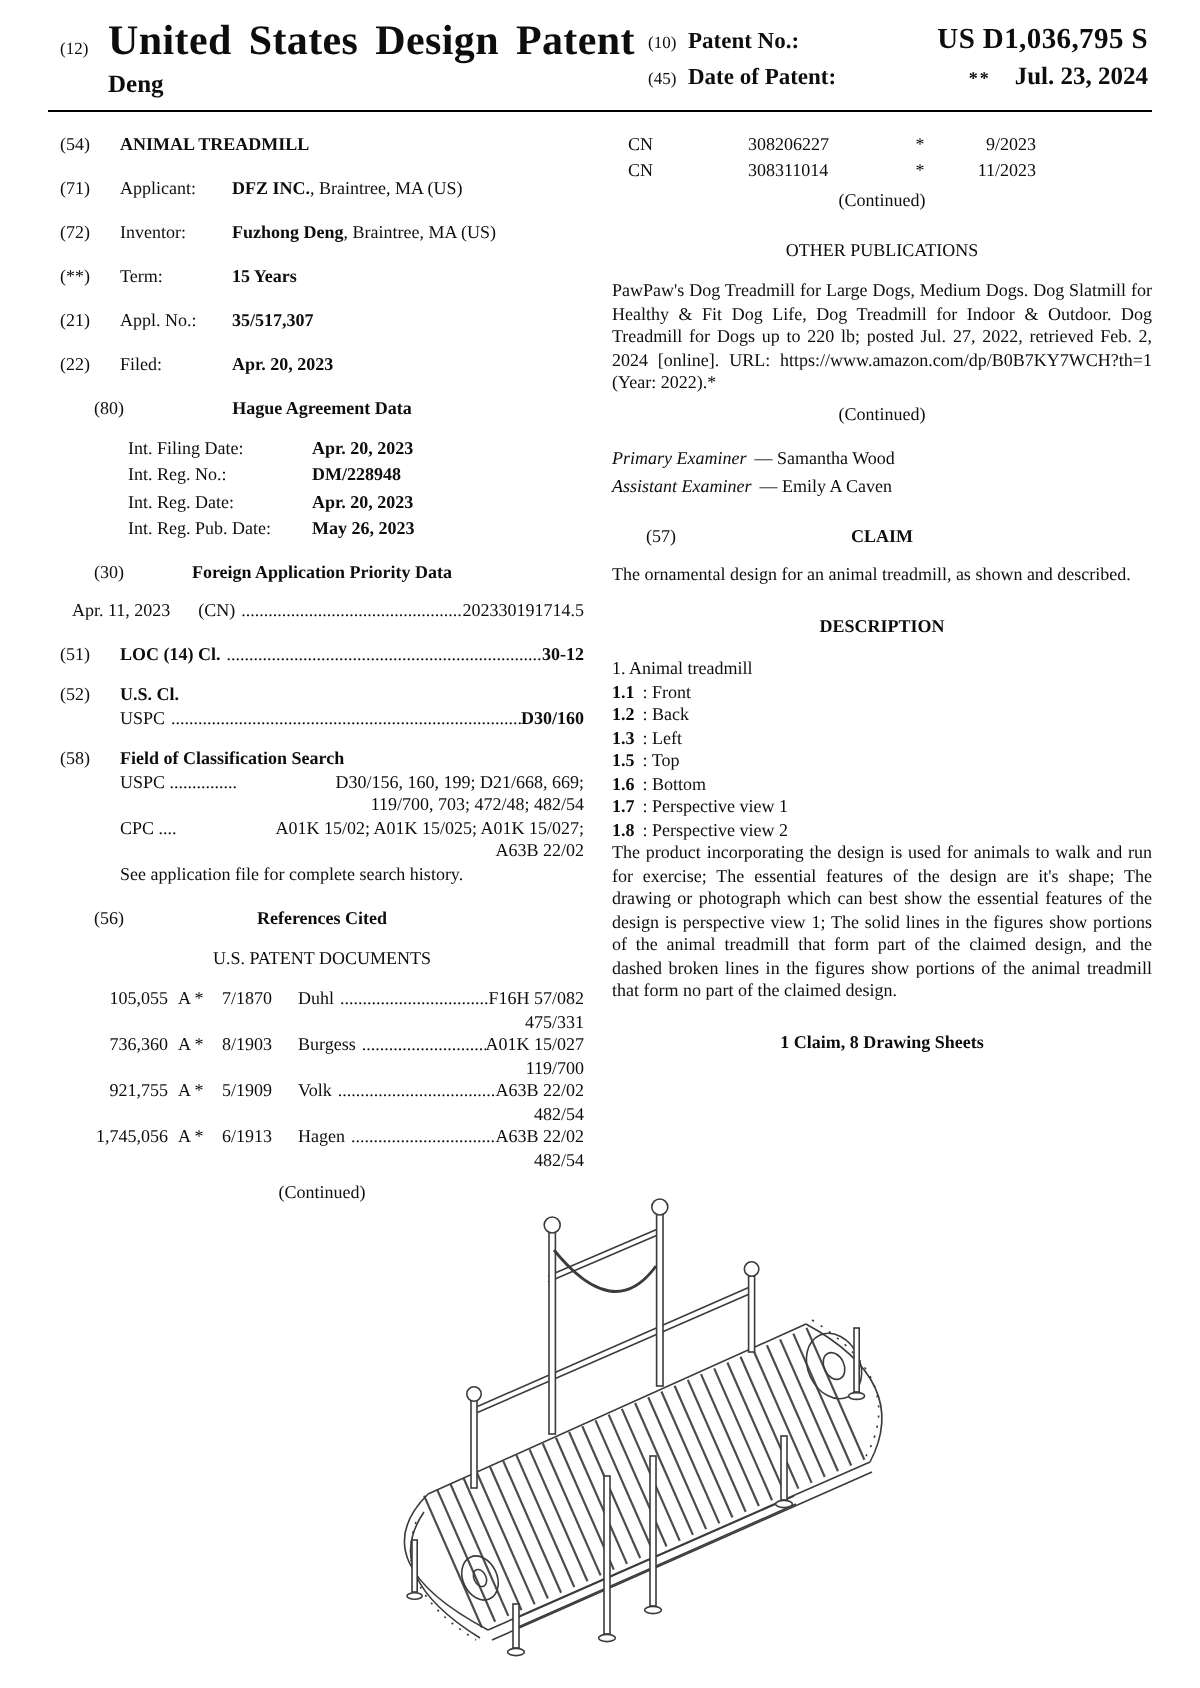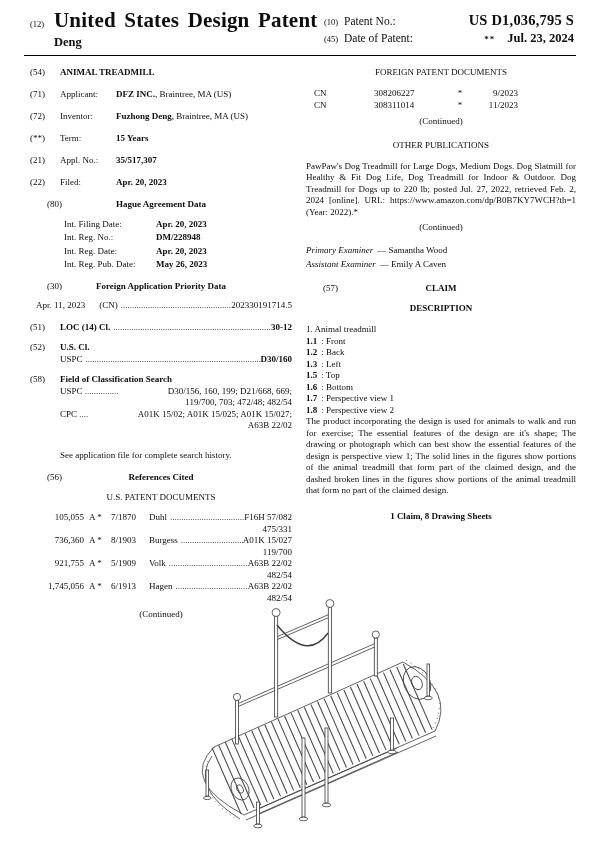--- a/index.html
+++ b/index.html
@@ -8,21 +8,21 @@
   
   .hdr{display:flex;justify-content:space-between;align-items:flex-start;padding:10px 26px 0 30px;}
   .hdr-l .t1{display:flex;align-items:center;}
   .pnum{font-size:8.5px;line-height:1;}
   .t1 .pnum{padding-top:7px;width:24px;}
   .title{font-size:21px;font-weight:bold;line-height:1;letter-spacing:.2px;word-spacing:3px;}
   .surname{font-size:12.5px;font-weight:bold;margin:4px 0 0 24px;}
   .hdr-r{width:250px;padding-top:2px;}
   .hdr-r .row{display:flex;align-items:baseline;margin-bottom:2px;}
   .hdr-r .pnum{width:20px;}
-  .hdr-r .lbl{font-weight:normal;font-size:11.5px;}
+  .hdr-r .lbl{font-weight:bold;font-size:11.5px;}
   .val1{margin-left:auto;font-weight:bold;font-size:14.5px;letter-spacing:.2px;}
   .valwrap{margin-left:auto;display:flex;align-items:baseline;}
   .stars{font-size:9px;font-weight:bold;margin-right:12px;letter-spacing:1px;}
   .val2{font-weight:bold;font-size:12.5px;}
   .rule{border-top:1.6px solid #000;margin:5px 24px 0 24px;}
   
   .cols{display:flex;gap:14px;padding:11px 24px 0 30px;font-size:9px;line-height:1.28;}
   .cl{width:262px;flex:none;}
   .cr{flex:1;min-width:0;}
   .bd{font-weight:bold;}
@@ -37,21 +37,21 @@
   .sechead2{text-align:center;margin:2px 0 9px;}
   .hrow{display:flex;padding-left:34px;margin-bottom:2px;}
   .hlab{width:92px;flex:none;}
   .hval{font-weight:bold;}
   .flexline{display:flex;}
   .leader{flex:1 1 14px;min-width:8px;overflow:hidden;white-space:nowrap;padding:0 3px;}
   .prio{display:flex;margin:0 0 10px 6px;}
   .prio .pd{flex:none;}
   .prio .pc{flex:none;margin-left:14px;}
   .rightline{text-align:right;}
-  .note{margin-top:18px;}
+  .note{margin-top:0;}
   .ref{display:flex;}
   .rnum{width:54px;flex:none;text-align:right;}
   .rcode{width:22px;flex:none;padding-left:5px;}
   .rdate{width:38px;flex:none;}
   .rrest{flex:1;display:flex;min-width:0;}
   .cont{text-align:center;margin-top:4px;}
   .frow{display:flex;padding-left:8px;margin-bottom:1px;}
   .fcountry{width:60px;flex:none;}
   .fnumber{width:76px;flex:none;}
   .fstar{width:20px;flex:none;text-align:center;}
@@ -255,21 +255,20 @@
               <span>A63B 22/02</span>
             </span>
         </div>
         <div class="rightline">482/54</div>
       </div>
       <div class="cont">(Continued)</div>
     </div>
 
     <div class="cr">
 
-      <div class="sechead2" style="margin-top:0;">FOREIGN PATENT DOCUMENTS</div>
       <div>
         <div class="frow">
           <span class="fcountry">CN</span>
           <span class="fnumber">308206227</span>
           <span class="fstar">*</span>
           <span class="fdate">9/2023</span>
         </div>
         <div class="frow">
           <span class="fcountry">CN</span>
           <span class="fnumber">308311014</span>
@@ -289,20 +288,21 @@
         </div>
         <div class="exline">
           <span class="it">Assistant Examiner</span><span class="rest">— Emily A Caven</span>
         </div>
       </div>
 
       <div class="secrow">
         <span class="secnum">(57)</span>
         <div class="sechead">CLAIM</div>
       </div>
+      <div class="just claimtext">The ornamental design for an animal treadmill, as shown and described.</div>
 
       <div class="sechead" style="margin-bottom:10px;">DESCRIPTION</div>
       <div>1. Animal treadmill</div>
       <div>
         <div class="ditem">
             <span class="dn">1.1</span>
             <span>: Front</span>
           </div>
         <div class="ditem">
             <span class="dn">1.2</span>

